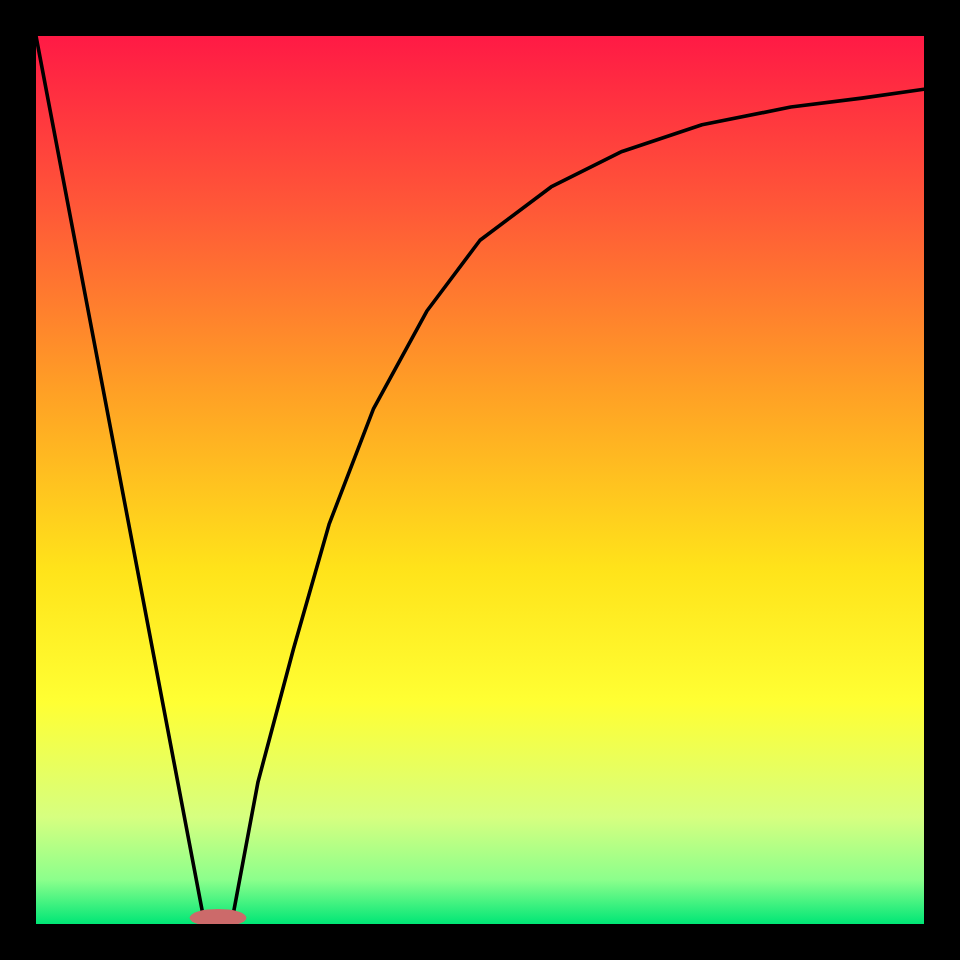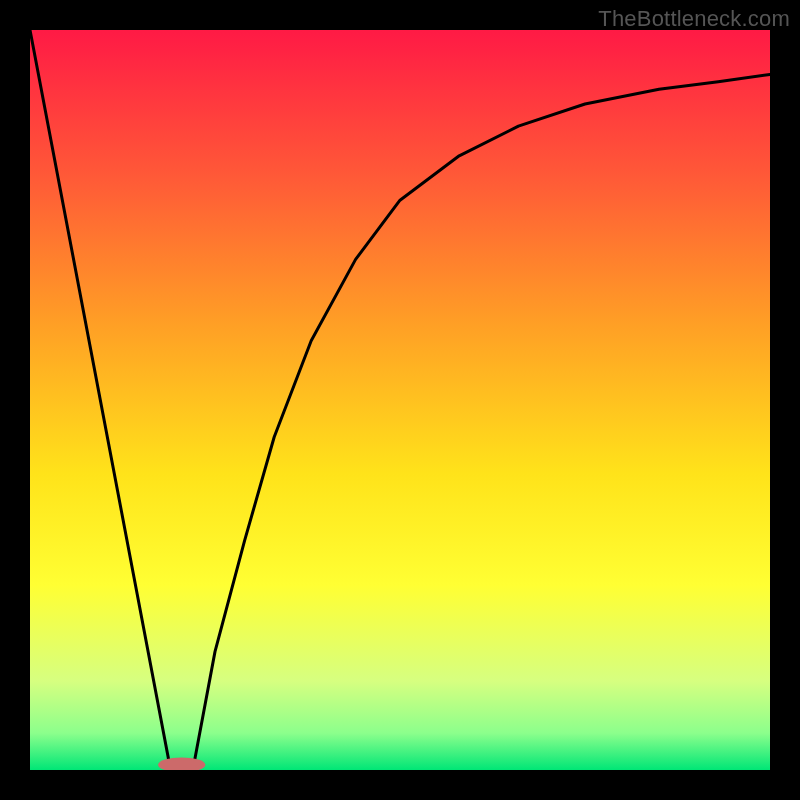--- a/index.html
+++ b/index.html
@@ -34,21 +34,20 @@
     font-weight: 500;
     letter-spacing: 0.2px;
     user-select: none;
   }
   svg { display: block; }
 </style>
 </head>
 <body>
 
 <div class="frame">
-  <div class="watermark">TheBottleneck.com</div>
   <div class="plot">
     <svg id="chart-svg" width="740" height="740" viewBox="0 0 740 740" preserveAspectRatio="none">
         <defs>
           <linearGradient id="bg-grad" x1="0" y1="0" x2="0" y2="1">
             <stop offset="0%" stop-color="#ff1a45"></stop>
             <stop offset="20%" stop-color="#ff5a37"></stop>
             <stop offset="40%" stop-color="#ffa025"></stop>
             <stop offset="60%" stop-color="#ffe31a"></stop>
             <stop offset="75%" stop-color="#ffff33"></stop>
             <stop offset="88%" stop-color="#d6ff80"></stop>

